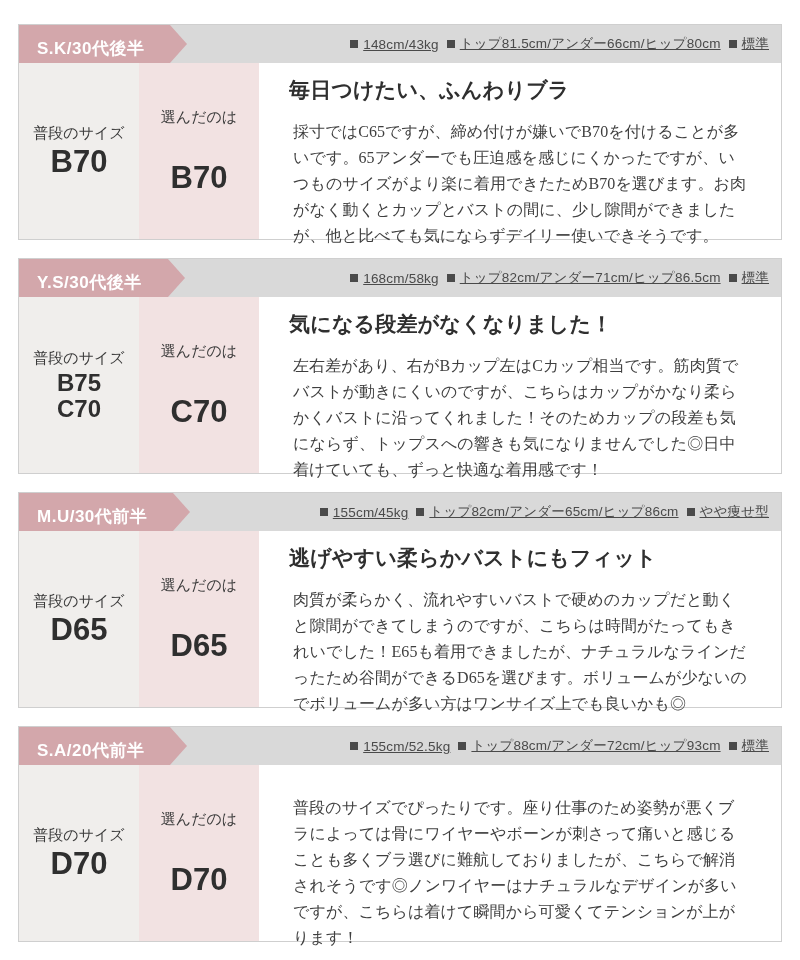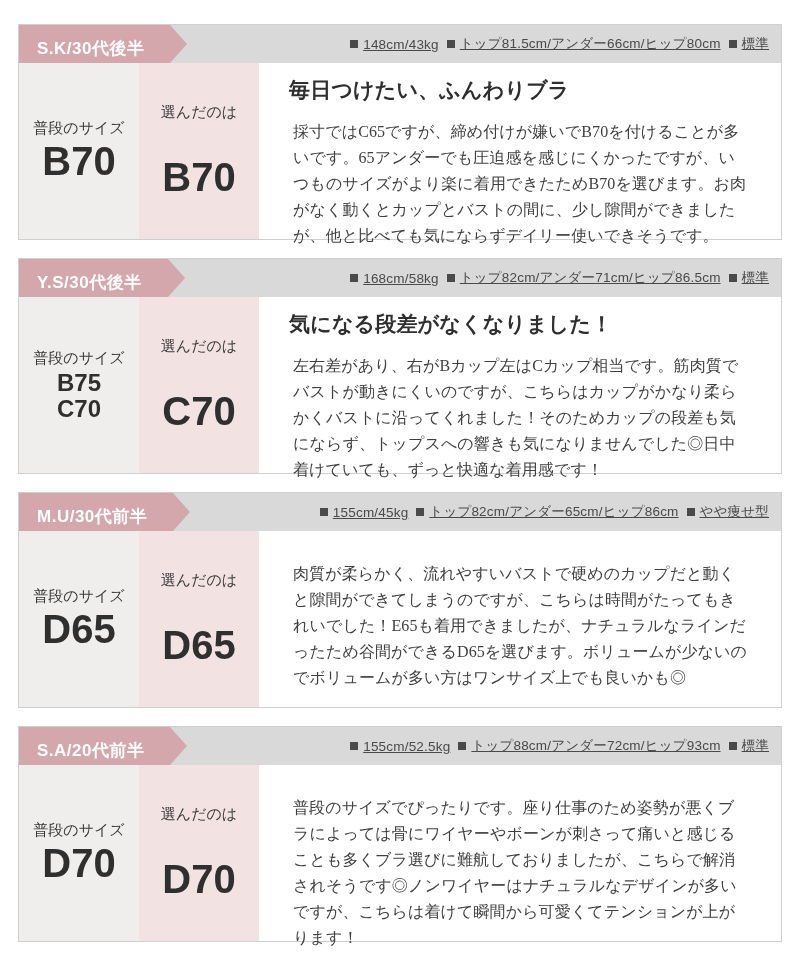--- a/index.html
+++ b/index.html
@@ -110,21 +110,21 @@
   }
   .size-label {
     font-size: 15px;
     font-weight: normal;
     color: #3b3b3b;
     letter-spacing: 0px;
     margin-bottom: 2px;
     white-space: nowrap;
   }
   .size-value {
-    font-size: 40px;
+    font-size: 31px;
     font-weight: bold;
     color: #2f2f2f;
     line-height: 1.08;
     white-space: nowrap;
   }
   .size-value.small-gap { font-size: 24px; }
   .text-col {
     flex: 1 1 auto;
     padding: 14px 16px 10px 18px;
     box-sizing: border-box;
@@ -242,20 +242,21 @@
     <div class="card-body">
       <div class="size-col usual">
         <div class="size-label">普段のサイズ</div>
         <div class="size-value">D65</div>
       </div>
       <div class="size-col chosen">
         <div class="size-label">選んだのは</div>
         <div class="size-value">D65</div>
       </div>
       <div class="text-col">
+        <h3 class="review-title">逃げやすい柔らかバストにもフィット</h3>
         <p class="review-text">肉質が柔らかく、流れやすいバストで硬めのカップだと動くと隙間ができてしまうのですが、こちらは時間がたってもきれいでした！E65も着用できましたが、ナチュラルなラインだったため谷間ができるD65を選びます。ボリュームが少ないのでボリュームが多い方はワンサイズ上でも良いかも◎</p>
       </div>
     </div>
   </section>
 
   <section class="review-card">
     <div class="card-header">
       <div class="header-name">S.A/20代前半</div>
       <div class="header-specs">
         <span class="spec-item">

